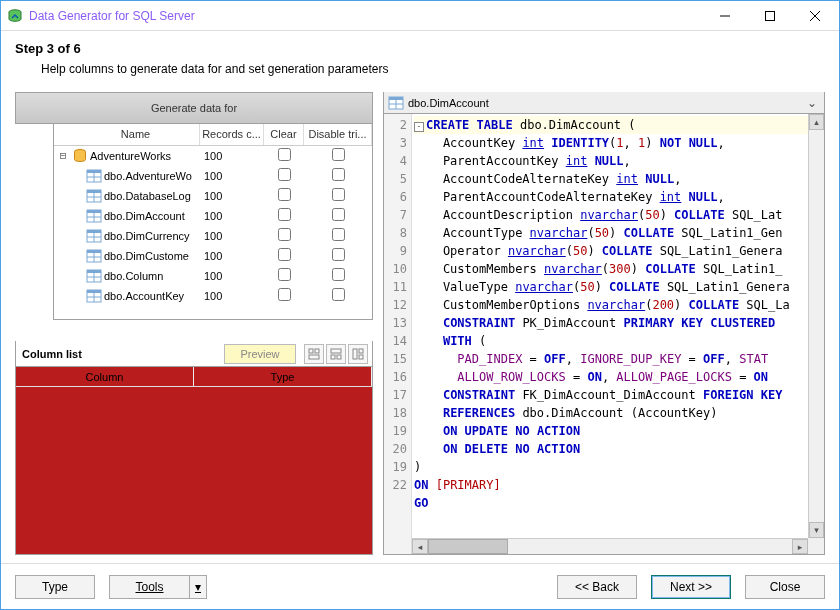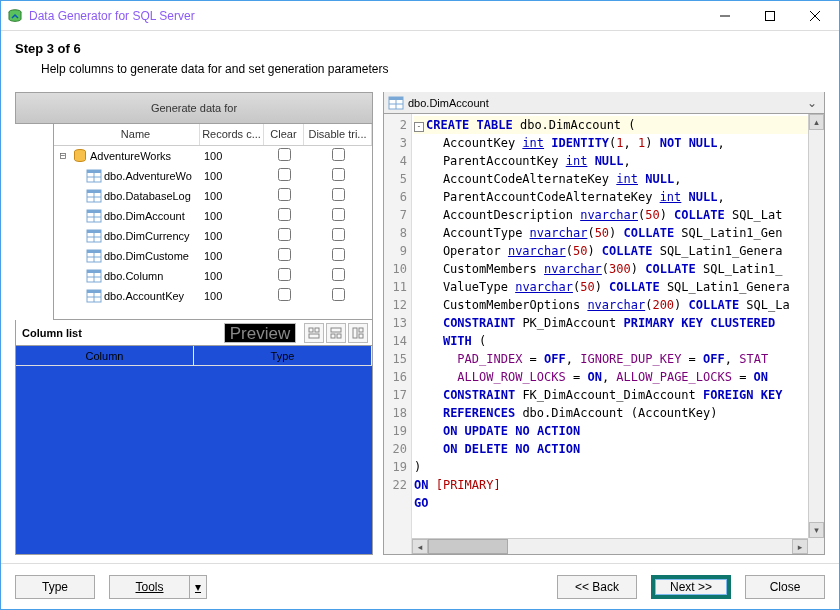--- a/index.html
+++ b/index.html
@@ -41,27 +41,27 @@
 .tree-row .exp { width: 18px; text-align: center; color: #666; cursor: pointer; font-family: monospace; }
 .tree-row .indent { width: 14px; }
 .tree-row .ricon { width: 16px; height: 16px; margin-right: 2px; flex-shrink: 0; }
 .tree-row .name { flex: 1; overflow: hidden; white-space: nowrap; padding-right: 2px; }
 .tree-row .rec { width: 64px; padding-left: 4px; }
 .tree-row .chk { width: 40px; text-align: center; }
 .tree-row .chk2 { width: 68px; text-align: center; }
 .tree-row input[type=checkbox] { width: 13px; height: 13px; }
 
 
-.collist-bar { height: 26px; border: 1px solid #a0a0a0; border-top: none; display: flex; align-items: center; background: #fff; padding: 0 4px; }
+.collist-bar { height: 26px; border: 1px solid #a0a0a0; border-top: none; display: flex; align-items: center; background: #fff; padding: 0 4px; margin-top: 21px; }
 .collist-bar .lbl { font-size: 11px; font-weight: 700; flex: 1; padding-left: 2px; }
-.collist-bar button.preview { height: 20px; width: 72px; font-size: 17px; background: #000000; border: 1px solid #bbb; color: #888; margin-right: 6px; }
+.collist-bar button.preview { height: 20px; width: 72px; font-size: 11px; background: #fef9c3; border: 1px solid #bbb; color: #888; margin-right: 6px; }
 .collist-bar .mini { width: 20px; height: 20px; border: 1px solid #bbb; background: #f7f7f7; margin-left: 2px; display: flex; align-items: center; justify-content: center; }
 .collist-bar .mini svg { width: 12px; height: 12px; }
 
-.collist-body { flex: 1; border: 1px solid #a0a0a0; border-top: none; background: #1d4ed8; }
+.collist-body { flex: 1; border: 1px solid #a0a0a0; border-top: none; background: #b91c1c; }
 .collist-head { height: 20px; display: flex; border-bottom: 1px solid #ddd; }
 .collist-head .ch { flex: 1; display: flex; align-items: center; justify-content: center; font-size: 11px; border-right: 1px solid #eee; }
 
 
 .def-toolbar { height: 22px; background: #eee; border: 1px solid #a0a0a0; border-top: none; display: flex; align-items: center; padding: 0 4px; }
 .def-toolbar .ricon { width: 16px; height: 16px; margin-right: 4px; }
 .def-toolbar .obj { flex: 1; font-size: 11px; }
 .def-toolbar .dd { width: 16px; text-align: center; color: #555; cursor: pointer; }
 
 
@@ -79,21 +79,21 @@
 .hscroll .arrow { width: 16px; background: #e0e0e0; border: 1px solid #bbb; display: flex; align-items: center; justify-content: center; font-size: 9px; color: #555; }
 .hscroll .track { flex: 1; background: #f0f0f0; position: relative; }
 .hscroll .thumb { position: absolute; left: 0; top: 0; bottom: 0; width: 80px; background: #c9c9c9; border: 1px solid #a9a9a9; }
 .vscroll { position: absolute; top: 0; bottom: 16px; right: 0; width: 16px; background: #f0f0f0; border-left: 1px solid #ccc; display: flex; flex-direction: column; }
 .vscroll .arrow { height: 16px; background: #e0e0e0; border: 1px solid #bbb; display: flex; align-items: center; justify-content: center; font-size: 9px; color: #555; }
 .vscroll .track { flex: 1; background: #f0f0f0; }
 
 
 .bottom-bar { height: 46px; display: flex; align-items: center; padding: 0 14px; border-top: 1px solid #ddd; }
 .bottom-bar .btn { height: 24px; min-width: 80px; font-size: 12px; background: #f3f3f3; border: 1px solid #a9a9a9; cursor: pointer; padding: 0 10px; }
-.bottom-bar .btn.primary { border: 4px solid #0f766e; box-shadow: inset 0 0 0 1px #7db9ef; }
+.bottom-bar .btn.primary { border: 1px solid #0f766e; box-shadow: inset 0 0 0 1px #7db9ef; }
 .bottom-bar .split { display: inline-flex; text-decoration: underline; }
 .bottom-bar .split .main { border-right: none; }
 .bottom-bar .split .dd { min-width: 18px; width: 18px; padding: 0; border-left: 1px solid #a9a9a9; }
 .bottom-bar .spacer { flex: 1; }
 .bottom-bar .gap { width: 14px; }
 </style>
 </head>
 <body>
 <div class="outer-border">
 

